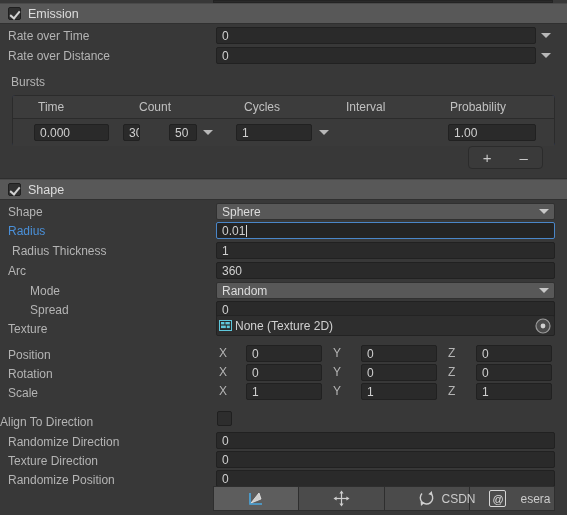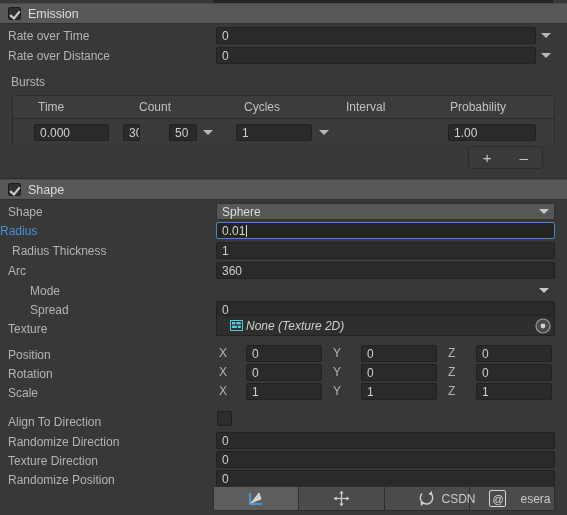--- a/index.html
+++ b/index.html
@@ -42,21 +42,21 @@
   .lbl.indent{padding-left:22px;}
 
   
   .field{
     position:absolute;height:17px;background:#2a2a2a;border:1px solid #212121;border-radius:2px;
     box-sizing:border-box;display:flex;align-items:center;padding-left:5px;color:#d0d0d0;
     font-size:12px;overflow:hidden;
   }
   .field.focus{border:1px solid #4a86c8;background:#242424;}
   .field.dropdown{background:#585858;border:1px solid #303030;color:#dcdcdc;}
-  .field.object{background:#2e2e2e;border:1px solid #232323;padding-left:13px;font-style:italic;}
+  .field.object{background:#2e2e2e;border:1px solid #232323;padding-left:2px;}
 
   .caret{
     position:absolute;width:0;height:0;border-left:5px solid transparent;border-right:5px solid transparent;
     border-top:5px solid #b8b8b8;
   }
   .caret.dark{border-top-color:#c8c8c8;}
   .tcursor{display:inline-block;width:1px;height:12px;background:#d8d8d8;margin-left:1px;}
 
   
   .bursts-box{
@@ -159,40 +159,41 @@
     <span class="hdr-title">Shape</span>
   </div>
 
   <div class="row" style="top:202px;">
     <span class="lbl" style="margin-left:8px;">Shape</span>
   </div>
   <div class="field dropdown" style="left:216px;top:203px;width:339px;">Sphere</div>
   <div class="caret dark" style="left:539px;top:209px;"></div>
 
   <div class="row" style="top:221px;">
-    <span class="lbl focused" style="">Radius</span>
+    <span class="lbl focused" style="margin-left:8px;">Radius</span>
   </div>
   <div class="field focus" style="left:216px;top:222px;width:339px;">
     <span>0.01</span>
       <span class="tcursor"></span>
   </div>
 
   <div class="row" style="top:241px;">
     <span class="lbl" style="margin-left:12px;">Radius Thickness</span>
   </div>
   <div class="field" style="left:216px;top:242px;width:339px;">1</div>
 
   <div class="row" style="top:261px;">
     <span class="lbl" style="margin-left:8px;">Arc</span>
   </div>
   <div class="field" style="left:216px;top:262px;width:339px;">360</div>
 
   <div class="row" style="top:281px;">
     <span class="lbl indent" style="margin-left:8px;">Mode</span>
   </div>
+  <div class="field dropdown" style="left:216px;top:282px;width:339px;">Random</div>
   <div class="caret dark" style="left:539px;top:288px;"></div>
 
   <div class="row" style="top:300px;">
     <span class="lbl indent" style="margin-left:8px;">Spread</span>
   </div>
   <div class="field" style="left:216px;top:301px;width:339px;">0</div>
 
   <div class="row" style="top:319px;">
     <span class="lbl" style="margin-left:8px;">Texture</span>
   </div>
@@ -235,21 +236,21 @@
     <span class="lbl" style="margin-left:8px;">Scale</span>
   </div>
   <span class="axis" style="left:219px;top:384px;">X</span>
   <div class="field" style="left:246px;top:383px;width:76px;">1</div>
   <span class="axis" style="left:333px;top:384px;">Y</span>
   <div class="field" style="left:361px;top:383px;width:76px;">1</div>
   <span class="axis" style="left:448px;top:384px;">Z</span>
   <div class="field" style="left:476px;top:383px;width:76px;">1</div>
 
   <div class="row" style="top:412px;">
-    <span class="lbl" style="margin-left:8px;">Align To Direction</span>
+    <span class="lbl" style="margin-left:0;">Align To Direction</span>
   </div>
   <span class="cbox big" style="position:absolute;left:217px;top:411px;"></span>
 
   <div class="row" style="top:432px;">
     <span class="lbl" style="margin-left:8px;">Randomize Direction</span>
   </div>
   <div class="field" style="left:216px;top:432px;width:339px;">0</div>
 
   <div class="row" style="top:451px;">
     <span class="lbl" style="margin-left:8px;">Texture Direction</span>

